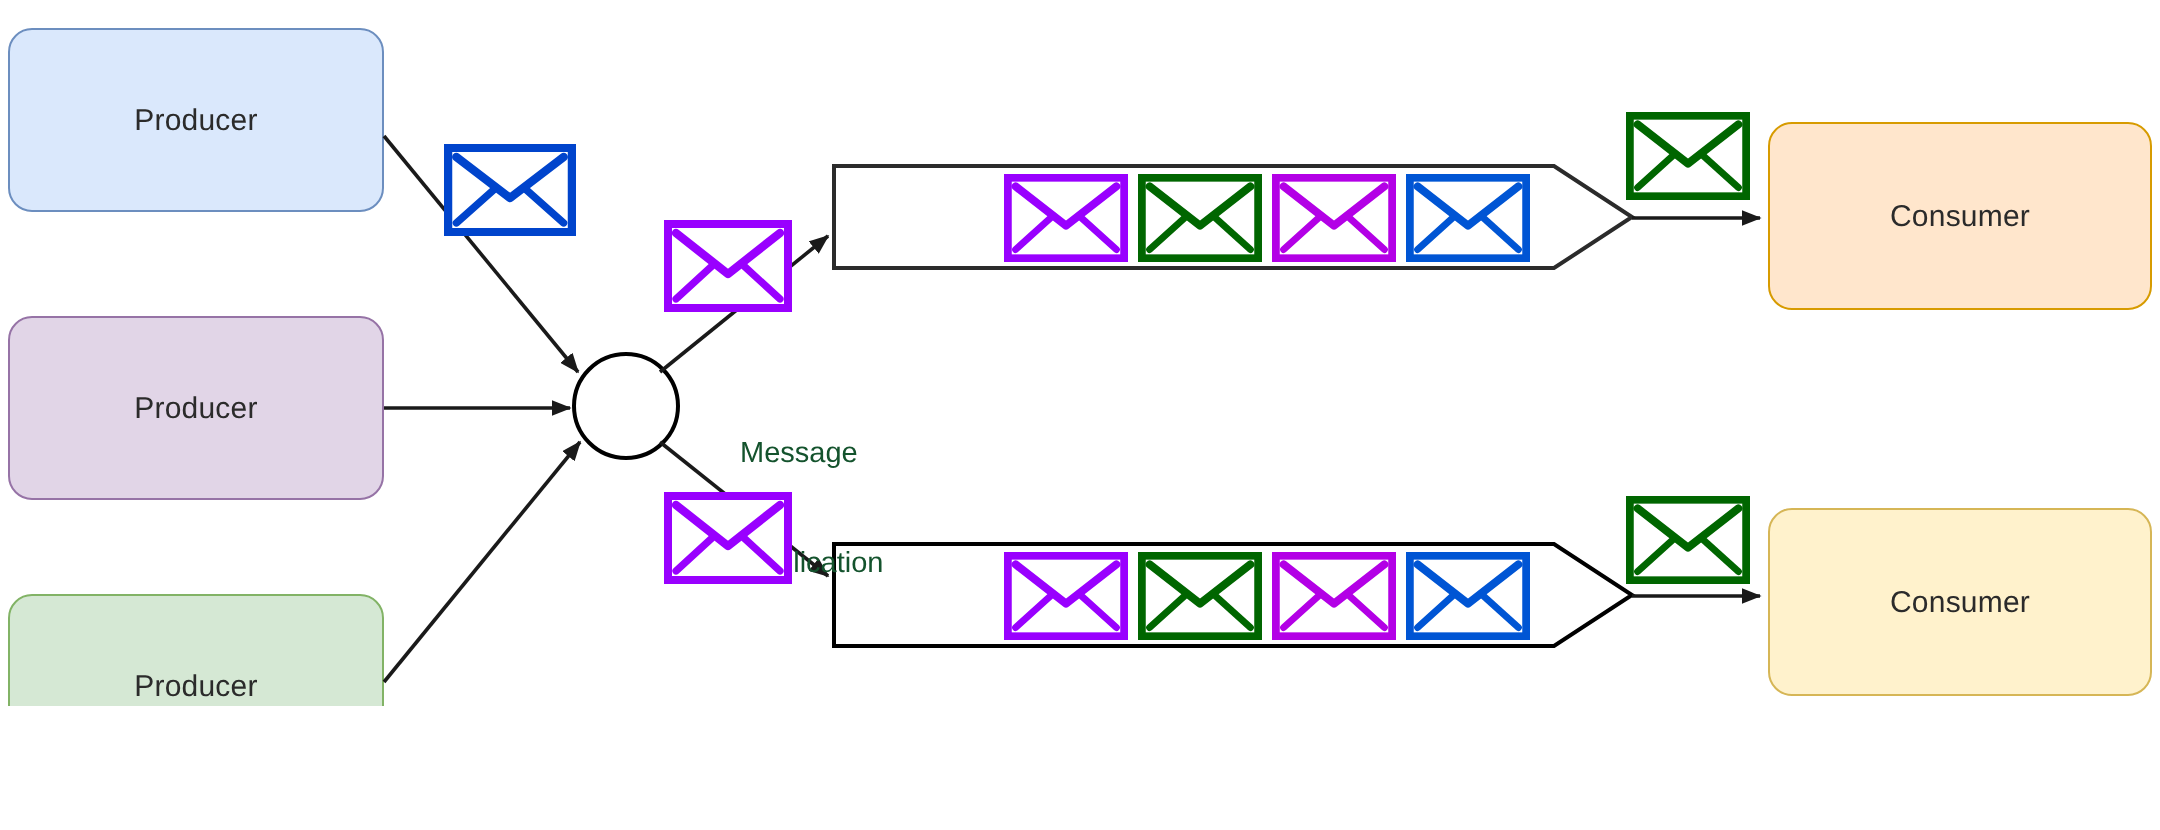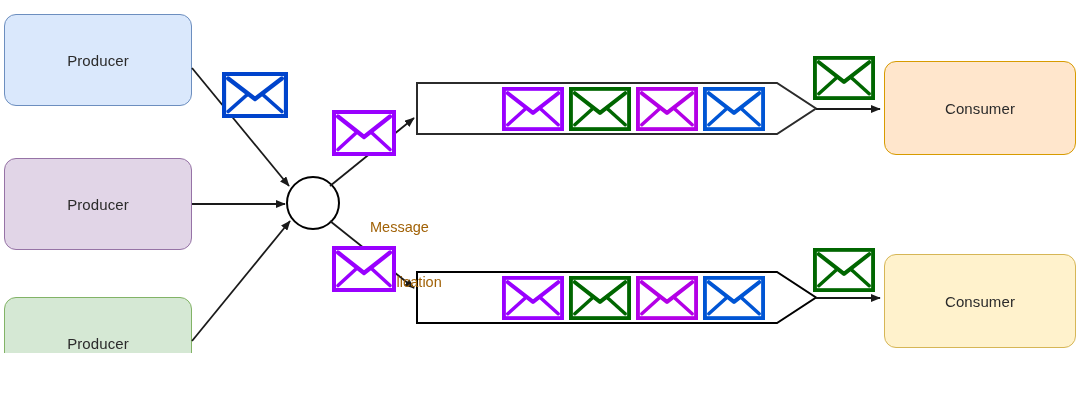--- a/index.html
+++ b/index.html
@@ -41,21 +41,21 @@
     overflow: visible;
   }
   .env {
     position: absolute;
     box-sizing: border-box;
   }
   .env svg { display: block; width: 100%; height: 100%; }
   .dup-label {
     position: absolute;
     font-size: 14.5px;
-    color: #a16207;
+    color: #14532d;
     line-height: 1.25;
     white-space: pre;
   }
 </style>
 </head>
 <body>
 
 <div id="canvas">
 
   <div class="node" id="producer-1" style="left: 4px; top: 14px; width: 188px; height: 92px; background: rgb(218, 232, 252); border-color: rgb(108, 142, 191);">

